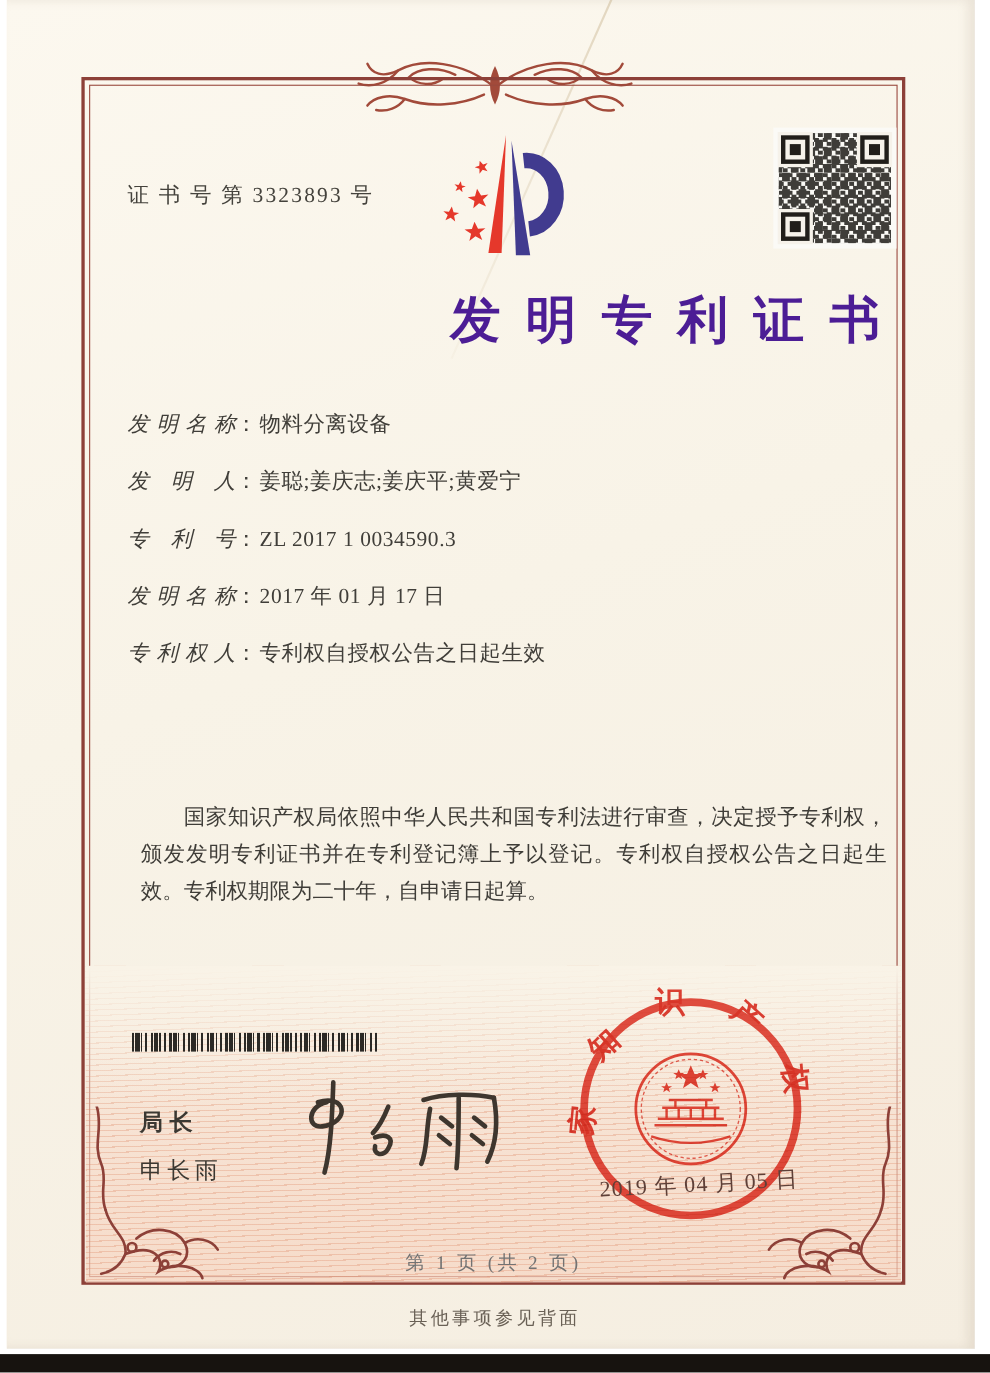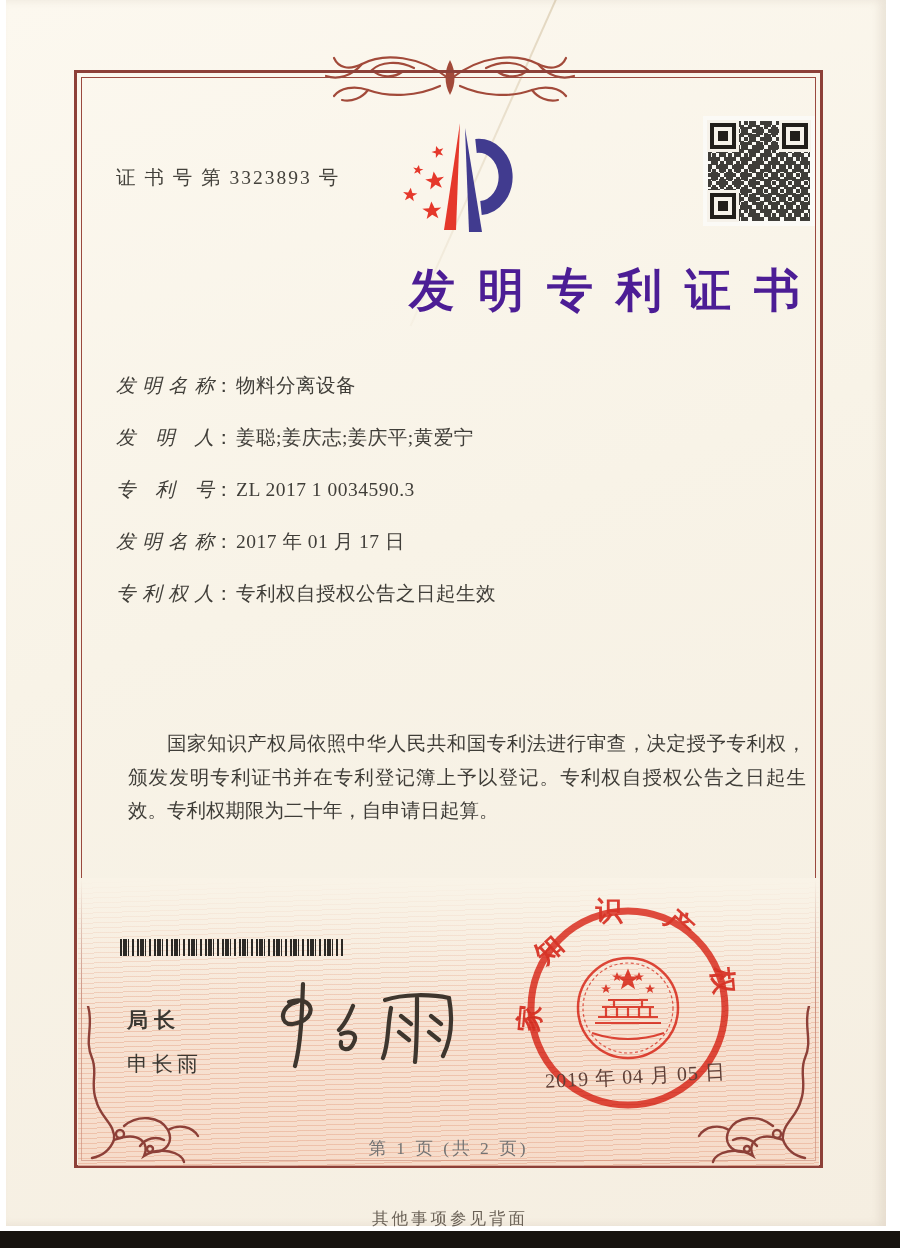--- a/index.html
+++ b/index.html
@@ -67,21 +67,21 @@
   .officer .o-name { margin-top:16px; letter-spacing:4px; }
   .signature { position:absolute; left:245px; top:972px; }
 
   .seal { position:absolute; left:513px; top:893px; mix-blend-mode:multiply; opacity:.93; }
   .seal-date { position:absolute; left:545px; top:1062px; width:220px; font-size:20px;
     color:#5f4038; letter-spacing:1px; transform:rotate(-3deg); }
 
   .page-num { position:absolute; left:74px; top:1136px; width:749px; text-align:center;
     font-size:17.5px; color:#737373; letter-spacing:3px; }
   .back-note { position:absolute; left:0; top:1188px; width:900px; text-align:center;
-    font-size:16.5px; color:#6a6156; letter-spacing:3px;margin-top:20px; }
+    font-size:16.5px; color:#6a6156; letter-spacing:3px; }
 
   .ornament { position:absolute; }
   .orn-br { transform:scaleX(-1); }
 </style>
 </head>
 <body>
 
 <div id="page">
   <div class="paper"></div>
   <div class="crease"></div>

